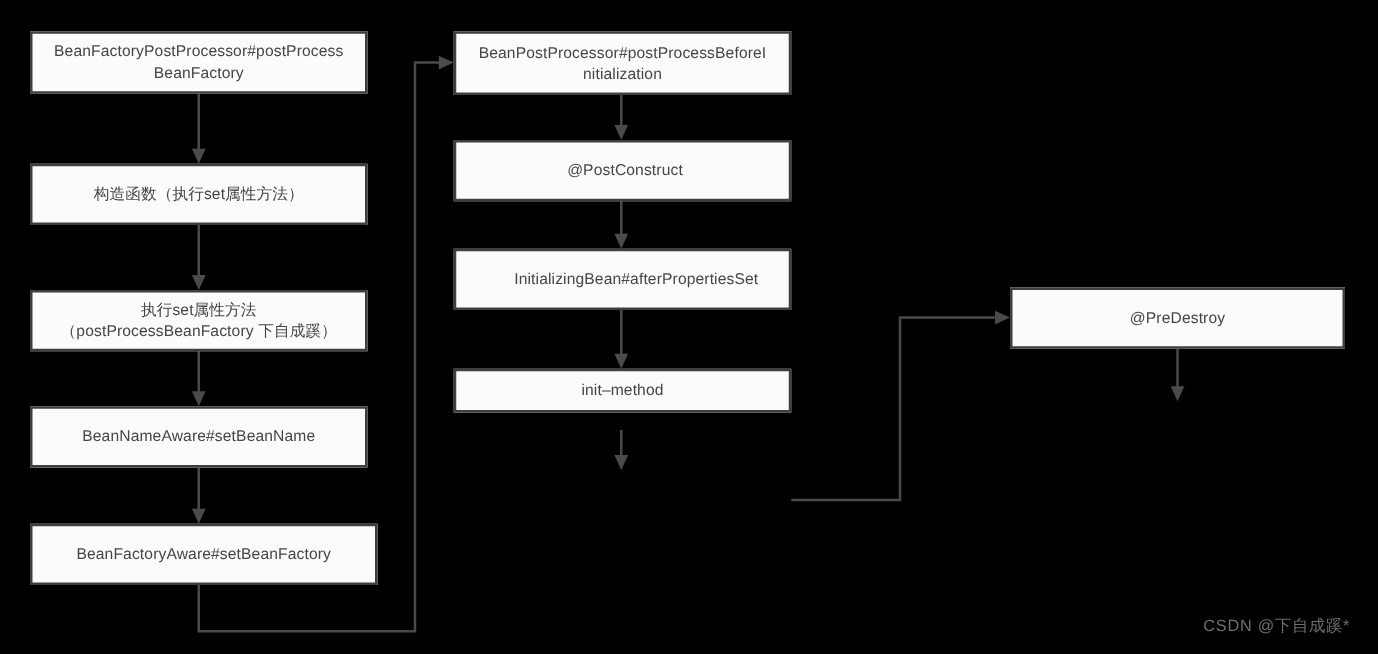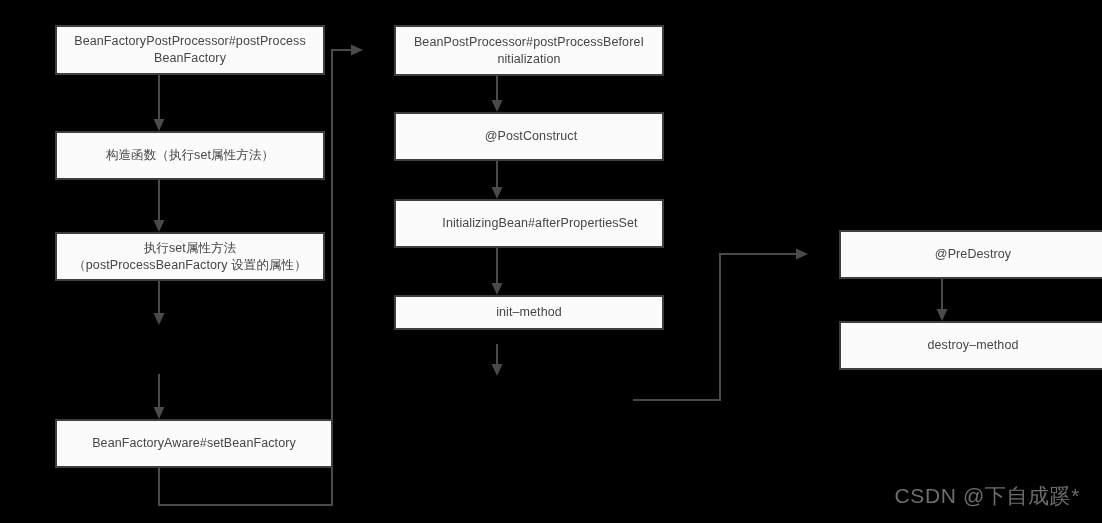--- a/index.html
+++ b/index.html
@@ -23,21 +23,20 @@
     color: #464646;
     font-size: 12.5px;
     line-height: 17px;
     display: flex;
     align-items: center;
     justify-content: flex-start;
     text-align: center;
     letter-spacing: 0.1px;
     white-space: pre-line;
     padding: 0 6px;
-    margin-left: 31px;
   }
   .node-text {
     display: block;
     width: 100%;
   }
   svg.edges {
     position: absolute;
     left: 0;
     top: 0;
     width: 1102px;
@@ -51,21 +50,21 @@
     fill: none;
   }
   .edge-head {
     fill: #4a4a4a;
   }
   .watermark {
     position: absolute;
     right: 22px;
     bottom: 13px;
     color: #6e6e6e;
-    font-size: 21px;
+    font-size: 13px;
     letter-spacing: 0.6px;
     font-family: "Liberation Sans", "DejaVu Sans", sans-serif;
     white-space: nowrap;
   }
 </style>
 </head>
 <body>
 
 <div id="canvas">
 
@@ -96,39 +95,39 @@
 
   <div class="node" style="left: 24px; top: 25px; width: 270px; height: 50px;">
     <span class="node-text">BeanFactoryPostProcessor#postProcess
 BeanFactory</span>
   </div>
   <div class="node" style="left: 24px; top: 131px; width: 270px; height: 49px;">
     <span class="node-text">构造函数（执行set属性方法）</span>
   </div>
   <div class="node" style="left: 24px; top: 232px; width: 270px; height: 49px;">
     <span class="node-text">执行set属性方法
-（postProcessBeanFactory 设置的属性）</span>
+（postProcessBeanFactory 下自成蹊）</span>
+  </div>
+  <div class="node" style="left: 24px; top: 325px; width: 270px; height: 49px;">
+    <span class="node-text">BeanNameAware#setBeanName</span>
   </div>
   <div class="node" style="left: 24px; top: 419px; width: 278px; height: 49px;">
     <span class="node-text">BeanFactoryAware#setBeanFactory</span>
   </div>
   <div class="node" style="left: 363px; top: 25px; width: 270px; height: 51px;">
     <span class="node-text">BeanPostProcessor#postProcessBeforeI
 nitialization</span>
   </div>
   <div class="node" style="left: 363px; top: 112px; width: 270px; height: 49px; padding-left: 10px;">
     <span class="node-text">@PostConstruct</span>
   </div>
   <div class="node" style="left: 363px; top: 199px; width: 270px; height: 49px; padding-left: 28px;">
     <span class="node-text">InitializingBean#afterPropertiesSet</span>
   </div>
   <div class="node" style="left: 363px; top: 295px; width: 270px; height: 35px;">
     <span class="node-text">init–method</span>
   </div>
   <div class="node" style="left: 808px; top: 230px; width: 268px; height: 49px;">
     <span class="node-text">@PreDestroy</span>
   </div>
-  <div class="node" style="left: 808px; top: 321px; width: 268px; height: 49px;">
-    <span class="node-text">destroy–method</span>
-  </div>
 
   <div class="watermark">CSDN @下自成蹊*</div>
 </div>
 
 </body></html>

